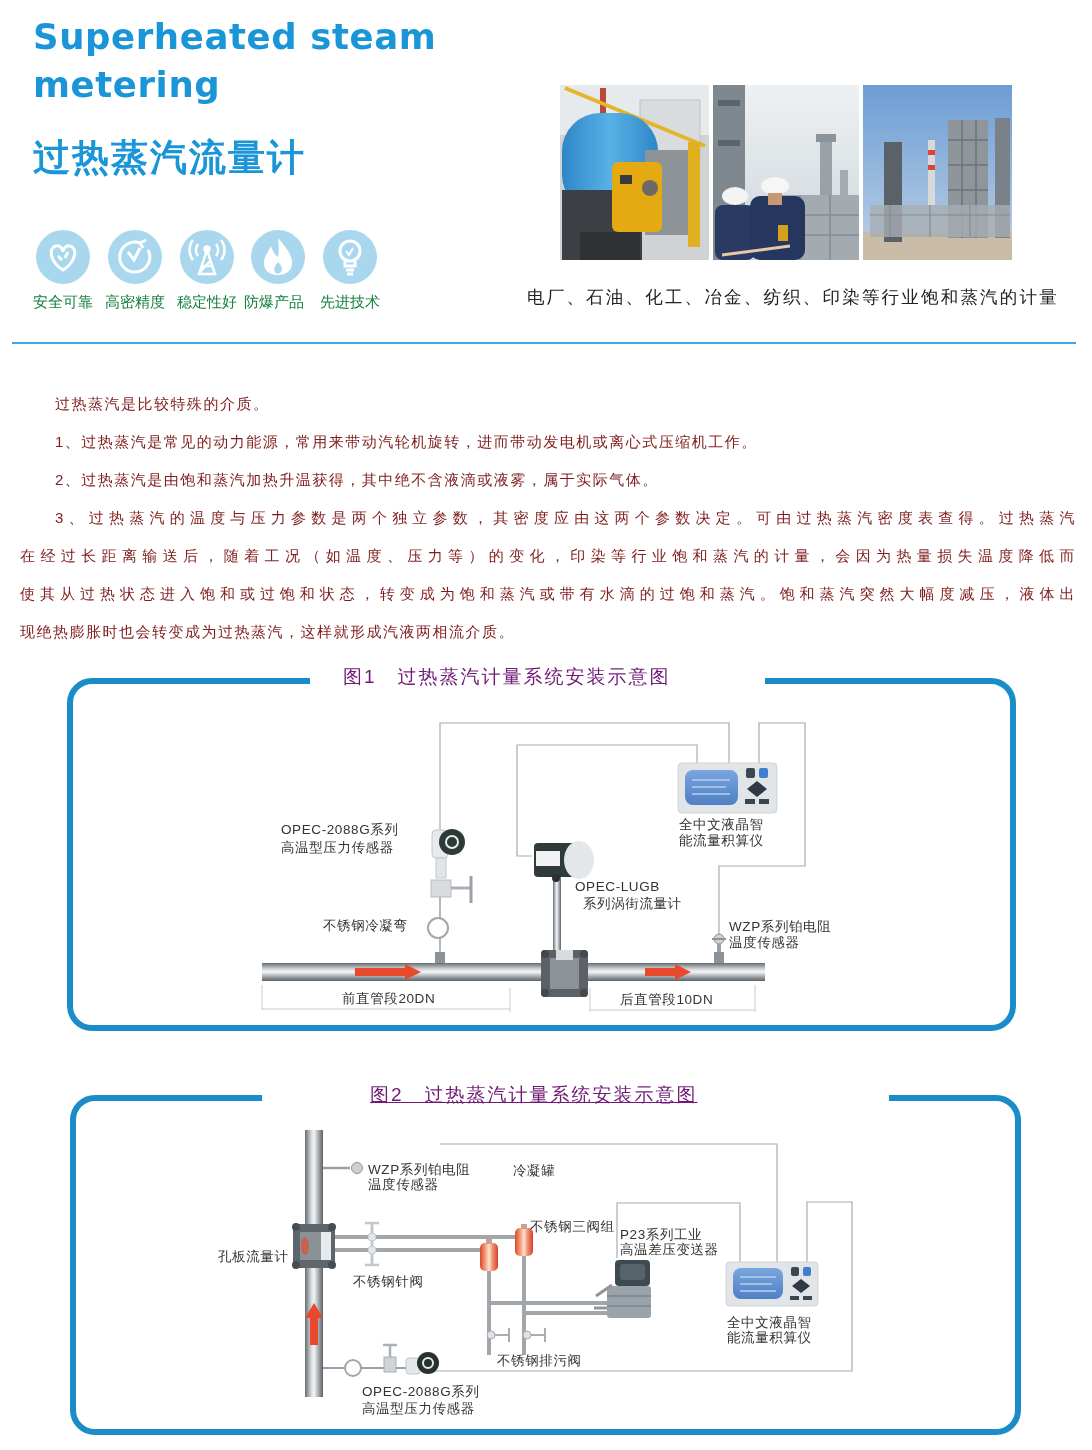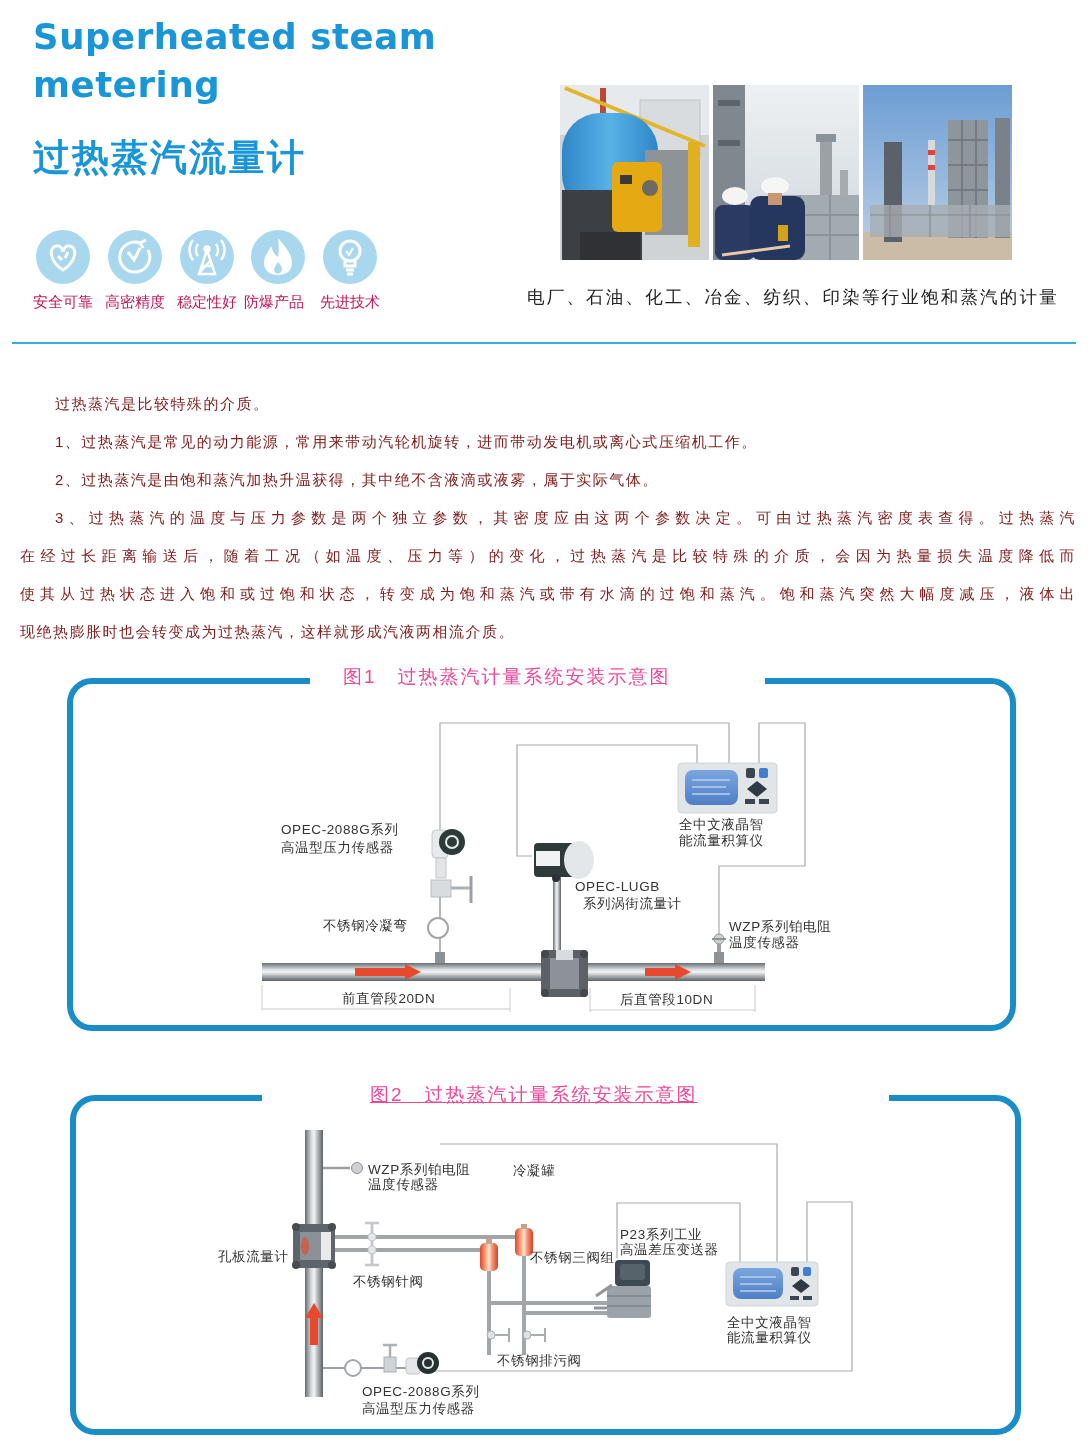--- a/index.html
+++ b/index.html
@@ -12,30 +12,30 @@
 
   .title-en {
     left: 33px; font-family: "DejaVu Sans", sans-serif; font-weight: bold;
     font-size: 35.5px; line-height: 48px; color: #1a96d8; letter-spacing: 0.6px;
   }
   .title-cn {
     left: 33px; top: 136px; font-weight: bold; font-size: 37px; line-height: 44px;
     color: #1a96d8; letter-spacing: 2px;
   }
   .feature-label {
-    top: 292px; width: 76px; text-align: center; font-size: 15px; line-height: 20px; color: #be185d;
+    top: 292px; width: 76px; text-align: center; font-size: 15px; line-height: 20px; color: #15803d;
   }
   .photo-caption {
     left: 527px; top: 286px; font-size: 17.5px; line-height: 22px; letter-spacing: 2.2px; color: #222;
   }
   .body-line {
     font-size: 15px; line-height: 24px; letter-spacing: 1.5px; color: #7f1d1d;
   }
   .body-line.full { text-align: justify; text-align-last: justify; white-space: normal; }
-  .fig-caption { font-size: 19px; line-height: 24px; letter-spacing: 2px; color: #ec4899; }
+  .fig-caption { font-size: 19px; line-height: 24px; letter-spacing: 2px; color: #701a75; }
   .fig-label { font-size: 13.5px; line-height: 16px; letter-spacing: 0.6px; color: #333; }
 </style>
 </head>
 <body>
 
 <svg id="art" viewBox="0 0 1092 1450" xmlns="http://www.w3.org/2000/svg">
   <defs>
     <linearGradient id="pipeH" x1="0" y1="0" x2="0" y2="1">
       <stop offset="0" stop-color="#676c71"></stop>
       <stop offset="0.35" stop-color="#d6dadd"></stop>
@@ -336,21 +336,21 @@
   <div class="abs feature-label" style="left:312px;">先进技术</div>
 </section>
 
 <div class="abs photo-caption">电厂、石油、化工、冶金、纺织、印染等行业饱和蒸汽的计量</div>
 
 <section>
   <div class="abs body-line" style="left:55px; top:392px;">过热蒸汽是比较特殊的介质。</div>
   <div class="abs body-line" style="left:55px; top:430px;">1、过热蒸汽是常见的动力能源，常用来带动汽轮机旋转，进而带动发电机或离心式压缩机工作。</div>
   <div class="abs body-line" style="left:55px; top:468px;">2、过热蒸汽是由饱和蒸汽加热升温获得，其中绝不含液滴或液雾，属于实际气体。</div>
   <div class="abs body-line full" style="left:55px; top:506px; width:1021px;">3、过热蒸汽的温度与压力参数是两个独立参数，其密度应由这两个参数决定。可由过热蒸汽密度表查得。过热蒸汽</div>
-  <div class="abs body-line full" style="left:20px; top:544px; width:1056px;">在经过长距离输送后，随着工况（如温度、压力等）的变化，过热蒸汽是比较特殊的介质，会因为热量损失温度降低而</div>
+  <div class="abs body-line full" style="left:20px; top:544px; width:1056px;">在经过长距离输送后，随着工况（如温度、压力等）的变化，印染等行业饱和蒸汽的计量，会因为热量损失温度降低而</div>
   <div class="abs body-line full" style="left:20px; top:582px; width:1056px;">使其从过热状态进入饱和或过饱和状态，转变成为饱和蒸汽或带有水滴的过饱和蒸汽。饱和蒸汽突然大幅度减压，液体出</div>
   <div class="abs body-line" style="left:20px; top:620px;">现绝热膨胀时也会转变成为过热蒸汽，这样就形成汽液两相流介质。</div>
 </section>
 
 <section>
   <div class="abs fig-caption" style="left:343px; top:665px;">图1　过热蒸汽计量系统安装示意图</div>
   <div class="abs fig-label" style="left:281px; top:822px;">OPEC-2088G系列</div>
   <div class="abs fig-label" style="left:281px; top:840px;">高温型压力传感器</div>
   <div class="abs fig-label" style="left:323px; top:918px;">不锈钢冷凝弯</div>
   <div class="abs fig-label" style="left:575px; top:879px;">OPEC-LUGB</div>
@@ -363,21 +363,21 @@
   <div class="abs fig-label" style="left:618px; top:992px; background:#fff; padding:0 2px;">后直管段10DN</div>
 </section>
 
 <section>
   <div class="abs fig-caption" style="left:370px; top:1083px;text-decoration:underline;">图2　过热蒸汽计量系统安装示意图</div>
   <div class="abs fig-label" style="left:368px; top:1162px;">WZP系列铂电阻</div>
   <div class="abs fig-label" style="left:368px; top:1177px;">温度传感器</div>
   <div class="abs fig-label" style="left:513px; top:1163px;">冷凝罐</div>
   <div class="abs fig-label" style="left:218px; top:1249px;">孔板流量计</div>
   <div class="abs fig-label" style="left:353px; top:1274px;">不锈钢针阀</div>
-  <div class="abs fig-label" style="left:530px; top:1250px;font-family:Liberation Serif, serif;">不锈钢三阀组</div>
+  <div class="abs fig-label" style="left:530px; top:1219px;font-family:Liberation Serif, serif;">不锈钢三阀组</div>
   <div class="abs fig-label" style="left:620px; top:1227px;">P23系列工业</div>
   <div class="abs fig-label" style="left:620px; top:1242px;text-align:center;">高温差压变送器</div>
   <div class="abs fig-label" style="left:497px; top:1353px;">不锈钢排污阀</div>
   <div class="abs fig-label" style="left:727px; top:1315px;">全中文液晶智</div>
   <div class="abs fig-label" style="left:727px; top:1330px;">能流量积算仪</div>
   <div class="abs fig-label" style="left:362px; top:1384px;">OPEC-2088G系列</div>
   <div class="abs fig-label" style="left:362px; top:1401px;">高温型压力传感器</div>
 </section>
 
 </body></html>

